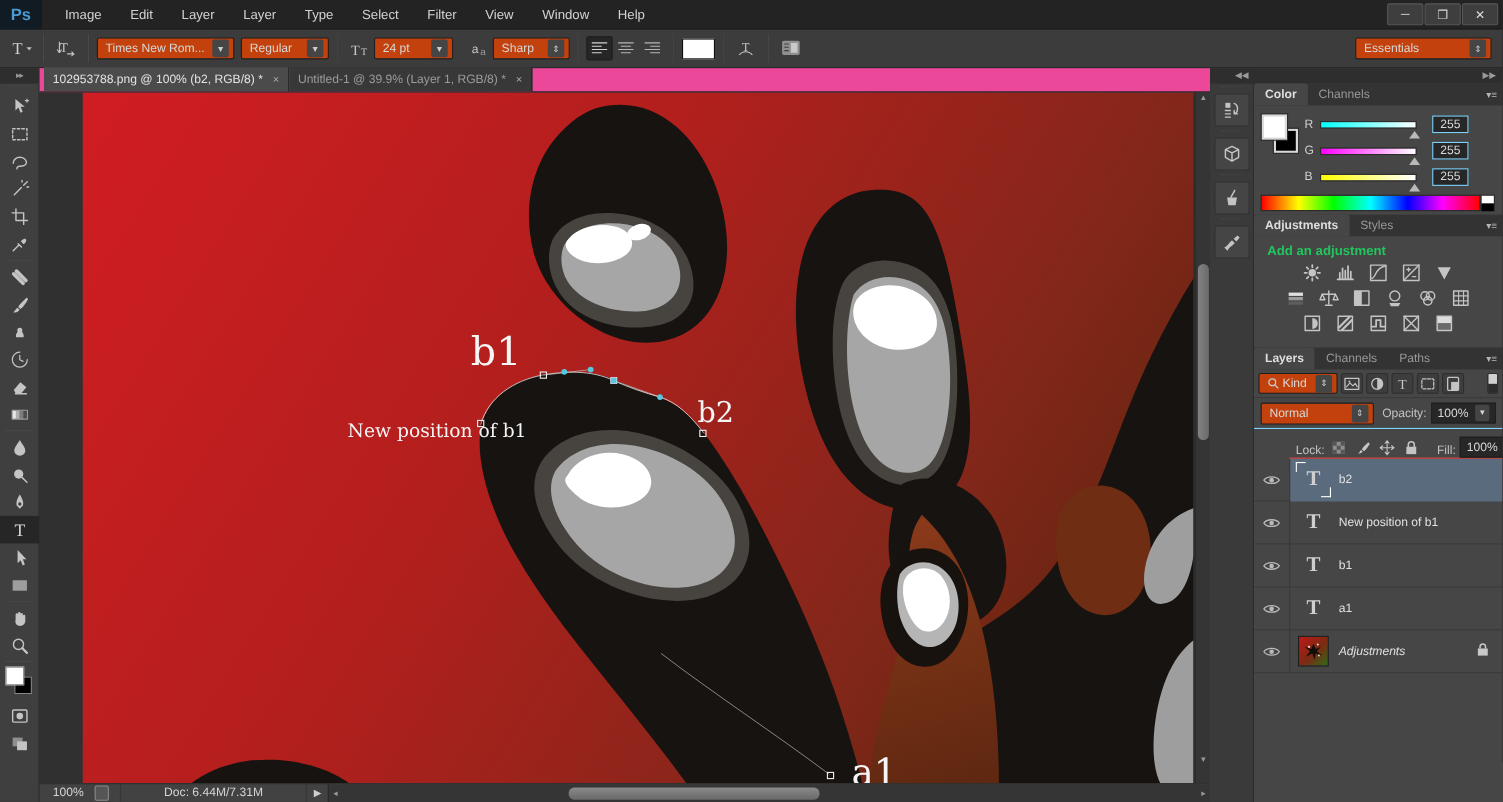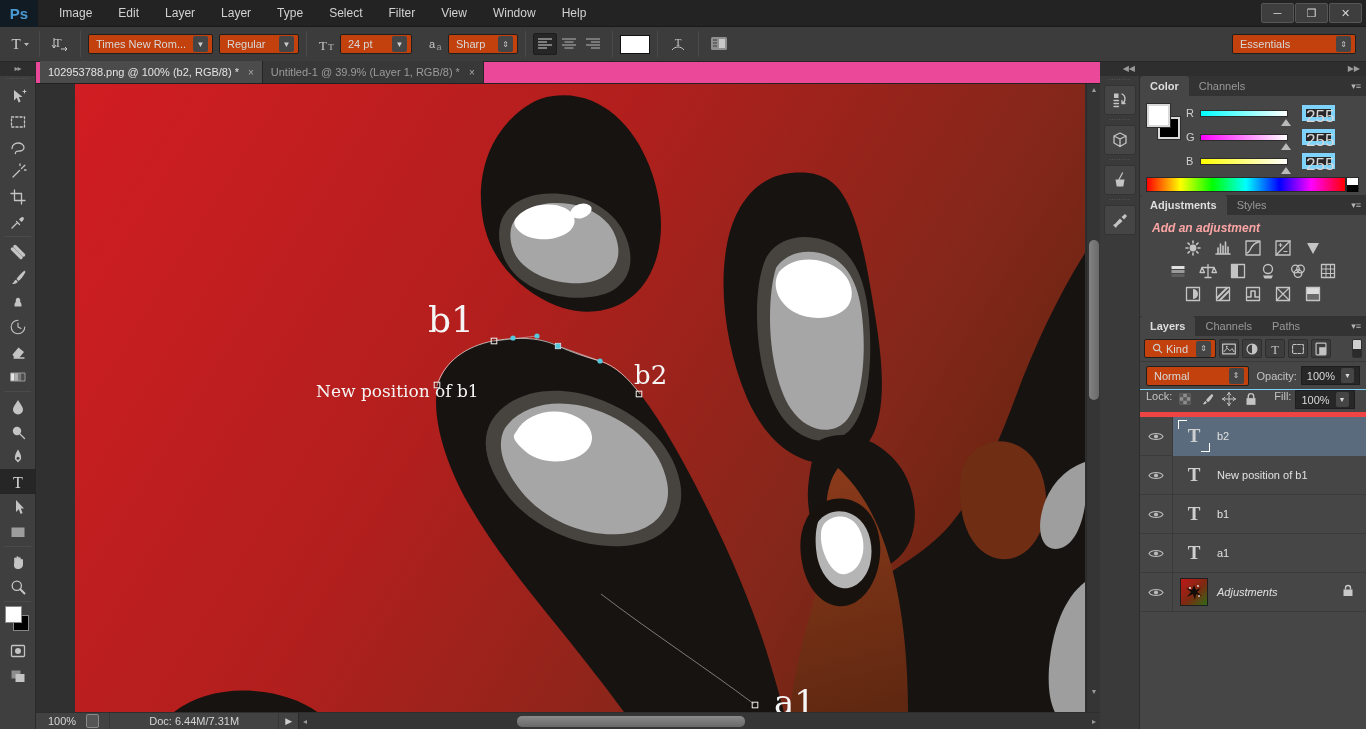--- a/index.html
+++ b/index.html
@@ -76,44 +76,44 @@
 
   
   .colorbody { position:relative; height:99px; }
   .cp-fgbg { position:absolute; left:7px; top:8px; width:44px; height:44px; }
   .cp-fgbg .fg { position:absolute; left:0; top:0; width:23px; height:23px; background:#fff; border:2px solid #d9d9d9; outline:1px solid #2e2e2e; z-index:2; }
   .cp-fgbg .bg { position:absolute; left:11px; top:13px; width:22px; height:22px; background:#000; border:2px solid #d9d9d9; outline:1px solid #2e2e2e; }
   .chrow { position:absolute; left:46px; height:18px; display:flex; align-items:center; }
   .chrow .lbl { width:14px; color:#cfcfcf; font-size:11px; }
   .chtrack { position:relative; width:88px; height:7px; border:1px solid #2c2c2c; }
   .chthumb { position:absolute; right:-4px; top:8px; width:0; height:0; border-left:5px solid transparent; border-right:5px solid transparent; border-bottom:7px solid #b9b9b9; }
-  .chval { margin-left:14px; width:33px; height:16px; background:#272727; border:4px solid #7dd3fc; color:#d8d8d8; font-size:17px; text-align:center; line-height:15px; }
+  .chval { margin-left:14px; width:33px; height:16px; background:#272727; border:1px solid #7dd3fc; color:#d8d8d8; font-size:11px; text-align:center; line-height:15px; }
   .ramp { position:absolute; left:6px; top:81px; width:200px; height:15px; border:1px solid #2a2a2a;
     background:linear-gradient(90deg,#ff0000,#ffff00 17%,#00ff00 33%,#00ffff 50%,#0000ff 67%,#ff00ff 83%,#ff0000); }
   .rampend { position:absolute; left:206px; top:81px; width:13px; height:15px; border:1px solid #2a2a2a; }
   .rampend .w { height:7px; background:#fff; } .rampend .b { height:7px; background:#000; }
 
   
   .adjbody { height:101px; padding-top:4px; }
-  .adjhead { color:#fca5a5; font-weight:bold; font-size:12px; padding:2px 0 4px 12px;font-style:italic; }
+  .adjhead { color:#22c55e; font-weight:bold; font-size:12px; padding:2px 0 4px 12px; }
   .adjrow { display:flex; justify-content:center; gap:8px; margin-bottom:5px; }
   .adjic { width:22px; height:18px; display:flex; align-items:center; justify-content:center; }
 
   
   .lay-filter { height:26px; display:flex; align-items:center; padding:0 4px; gap:3px; border-bottom:1px solid #3a3a3a; }
   .kindcombo { width:72px; height:19px; }
   .lfbtn { width:20px; height:19px; background:#3d3d3d; border:1px solid #2e2e2e; border-radius:2px; display:flex; align-items:center; justify-content:center; }
   .lftoggle { margin-left:auto; width:10px; height:19px; border:1px solid #2e2e2e; border-radius:2px; overflow:hidden; }
   .lftoggle .t { height:9px; background:#cfcfcf; } .lftoggle .btm { height:9px; background:#2b2b2b; }
   .lay-blend { height:28px; display:flex; align-items:center; padding:0 6px; border-bottom:1px solid #7dd3fc; }
   .blendcombo { width:112px; height:20px; }
   .minilabel { color:#c3c3c3; font-size:11px; margin-left:8px; }
   .valbtn { height:19px; background:#272727; border:1px solid #1e1e1e; color:#d8d8d8; font-size:11px; display:flex; align-items:center; padding:0 5px; margin-left:4px; }
   .valbtn .arr { margin-left:6px; width:13px; height:15px; background:#454545; font-size:7px; display:flex; align-items:center; justify-content:center; border-radius:2px; }
-  .lay-lock { height:27px; display:flex; align-items:flex-start; padding:0 6px; border-bottom:5px solid #ef4444; }
+  .lay-lock { height:27px; display:flex; align-items:flex-end; padding:0 6px; border-bottom:1px solid #ef4444;margin-left:32px; }
   .lockic { width:18px; height:18px; display:flex; align-items:center; justify-content:center; margin-left:4px; }
   .layerlist { height:288px; overflow:hidden; }
   .layrow { height:39px; display:flex; align-items:center; border-bottom:1px solid #3b3b3b; }
   .eyecell { width:33px; height:39px; border-right:1px solid #3a3a3a; display:flex; align-items:center; justify-content:center; flex:none; }
   .layrow .rest { flex:1; height:39px; display:flex; align-items:center; padding-left:8px; gap:10px; }
   .layrow.selected .rest { background:#5a6b7d; }
   .lthumb { position:relative; width:26px; height:26px; display:flex; align-items:center; justify-content:center; flex:none; }
   .lthumb.texty { color:#cfcfcf; font-family:"Liberation Serif",serif; font-size:19px; font-weight:bold; }
   .lthumb.bracketed::before, .lthumb.bracketed::after { content:""; position:absolute; width:8px; height:8px; border:1.5px solid #fff; }
   .lthumb.bracketed::before { left:-3px; top:-3px; border-right:none; border-bottom:none; }

